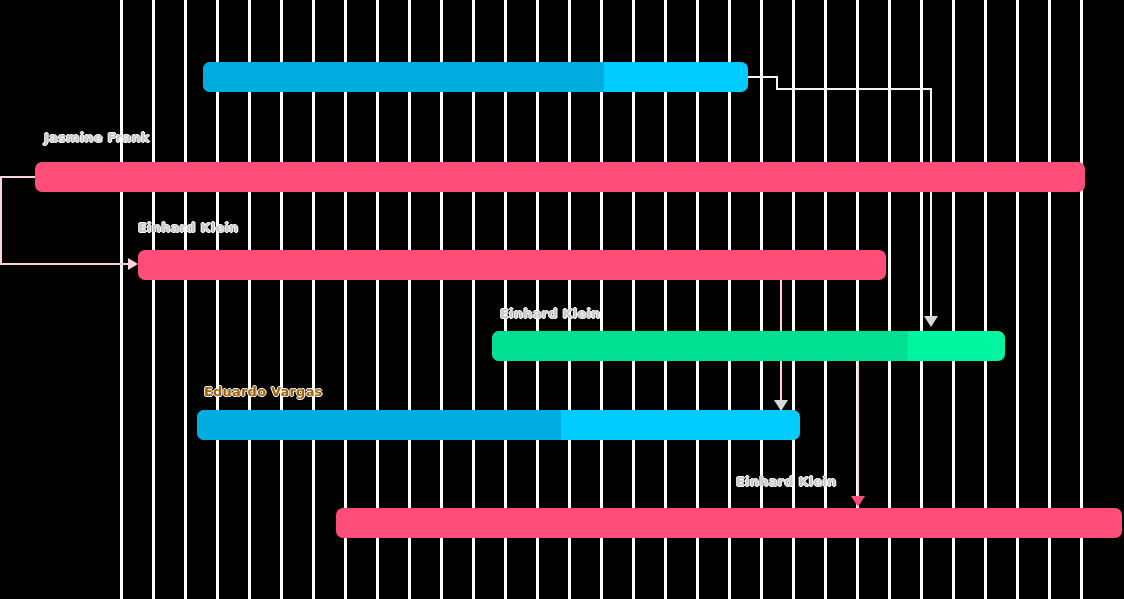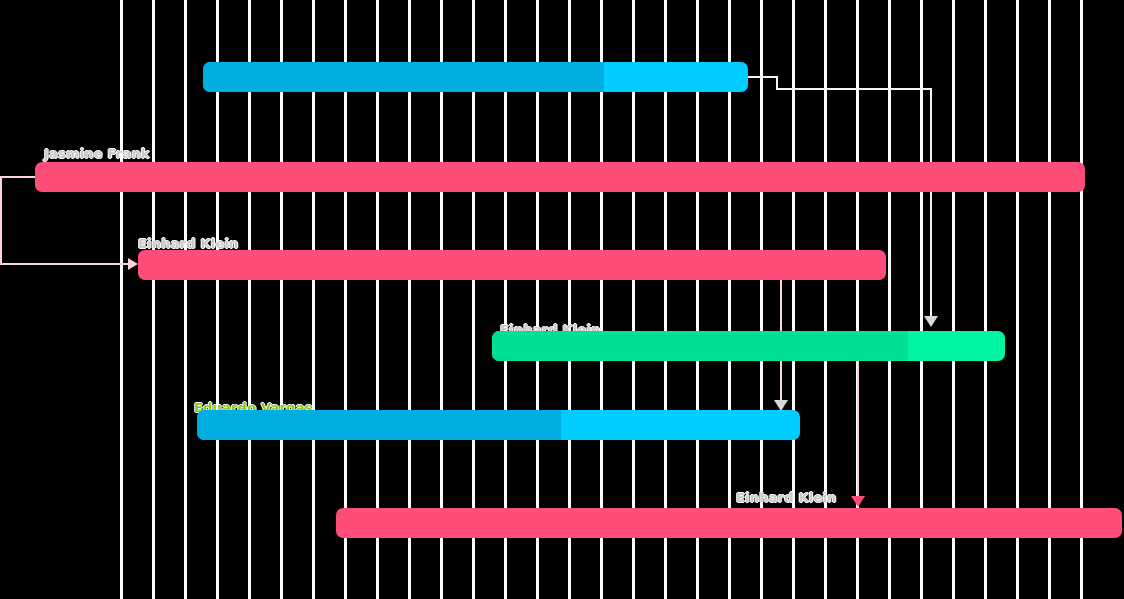--- a/index.html
+++ b/index.html
@@ -44,21 +44,20 @@
   .task-label {
     position: absolute;
     font-size: 13px;
     font-weight: bold;
     color: #c9c9c9;
     white-space: nowrap;
     letter-spacing: 0.2px;
     text-shadow:
        1px 0 0 #ffffff, -1px 0 0 #ffffff,
        0 1px 0 #ffffff, 0 -1px 0 #ffffff;
-    margin-top: 16px;
   }
   .link {
     position: absolute;
     background: #f4f4f4;
   }
   .link.h { height: 2px; }
   .link.v { width: 2px; }
   .link-pink { background: #ffd2de; }
   .arrow-down {
     position: absolute;
@@ -137,21 +136,21 @@
         <div class="progress" style="width: 401px; background: rgb(0, 173, 224);"></div>
       </div>
       <div class="task-label" style="left: 44px; top: 130px; color: rgb(201, 201, 201);">Jasmine Frank</div>
       <div class="task-bar" style="left: 35px; top: 162px; width: 1050px; background: rgb(255, 77, 121);"></div>
       <div class="task-label" style="left: 138px; top: 220px; color: rgb(201, 201, 201);">Einhard Klein</div>
       <div class="task-bar" style="left: 138px; top: 250px; width: 748px; background: rgb(255, 77, 121);"></div>
       <div class="task-label" style="left: 500px; top: 306px; color: rgb(201, 201, 201);">Einhard Klein</div>
       <div class="task-bar" style="left: 492px; top: 331px; width: 513px; background: rgb(0, 245, 160);">
         <div class="progress" style="width: 416px; background: rgb(0, 224, 146);"></div>
       </div>
-      <div class="task-label" style="left: 194px; top: 384px; color: #84cc16;">Eduardo Vargas</div>
+      <div class="task-label" style="left: 204px; top: 384px; color: #a16207;">Eduardo Vargas</div>
       <div class="task-bar" style="left: 197px; top: 410px; width: 603px; background: rgb(0, 204, 255);">
         <div class="progress" style="width: 364px; background: rgb(0, 173, 224);"></div>
       </div>
       <div class="task-label" style="left: 736px; top: 474px; color: rgb(201, 201, 201);">Einhard Klein</div>
       <div class="task-bar" style="left: 336px; top: 508px; width: 786px; background: rgb(255, 77, 121);"></div>
     </div>
 
 </div>
 
 </body></html>

